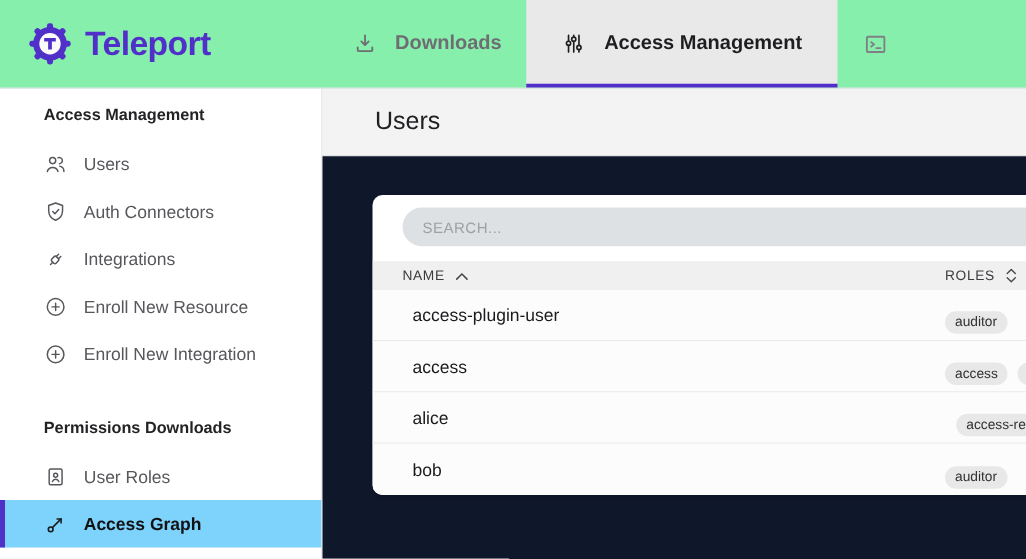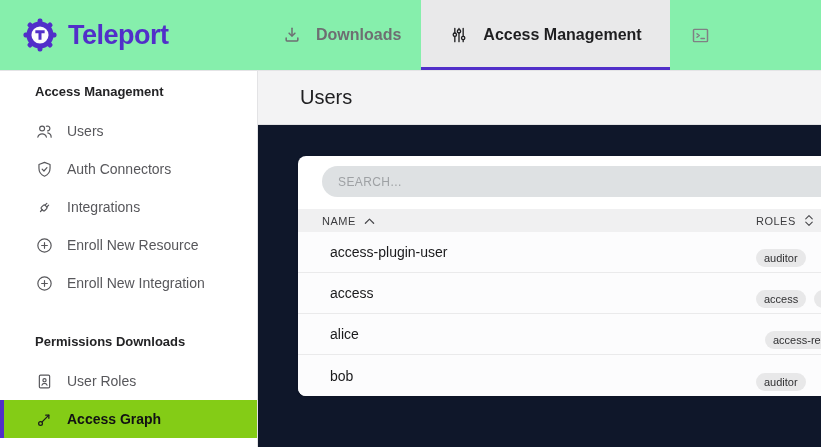--- a/index.html
+++ b/index.html
@@ -21,21 +21,21 @@
   .app-body { display:flex; height:376px; }
 
   
   .sidebar { width:258px; background:#FFFFFF; border-right:1px solid #E3E3E5; padding-top:11px; flex:0 0 258px; }
   .side-heading { height:20px; line-height:20px; padding-left:35px; font-size:13px; font-weight:700;
     color:#232325; margin-bottom:10px; }
   .side-section + .side-section .side-heading { margin-top:30px; }
   .side-item { height:38px; display:flex; align-items:center; gap:13px; padding-left:35px;
     font-size:14px; color:#57575B; cursor:pointer; }
   .side-item .sicon { display:flex; align-items:center; color:#57575B; }
-  .side-item.active { background:#84cc16; border-left:4px solid #512FC9; padding-left:31px;
+  .side-item.active { background:#7dd3fc; border-left:4px solid #512FC9; padding-left:31px;
     font-weight:700; color:#111113; }
   .side-item.active .sicon { color:#1B1B1D; }
 
   
   .main { flex:1; display:flex; flex-direction:column; min-width:0; overflow:visible; }
   .page-header { height:54px; background:#F3F3F4; border-bottom:1px solid #E1E1E3;
     display:flex; align-items:center; padding-left:42px; flex:0 0 54px; }
   .page-title { font-size:20px; font-weight:400; color:#202022; }
   .content { flex:1; background:#0f172a; padding:31px 0 0 40px; }
 

